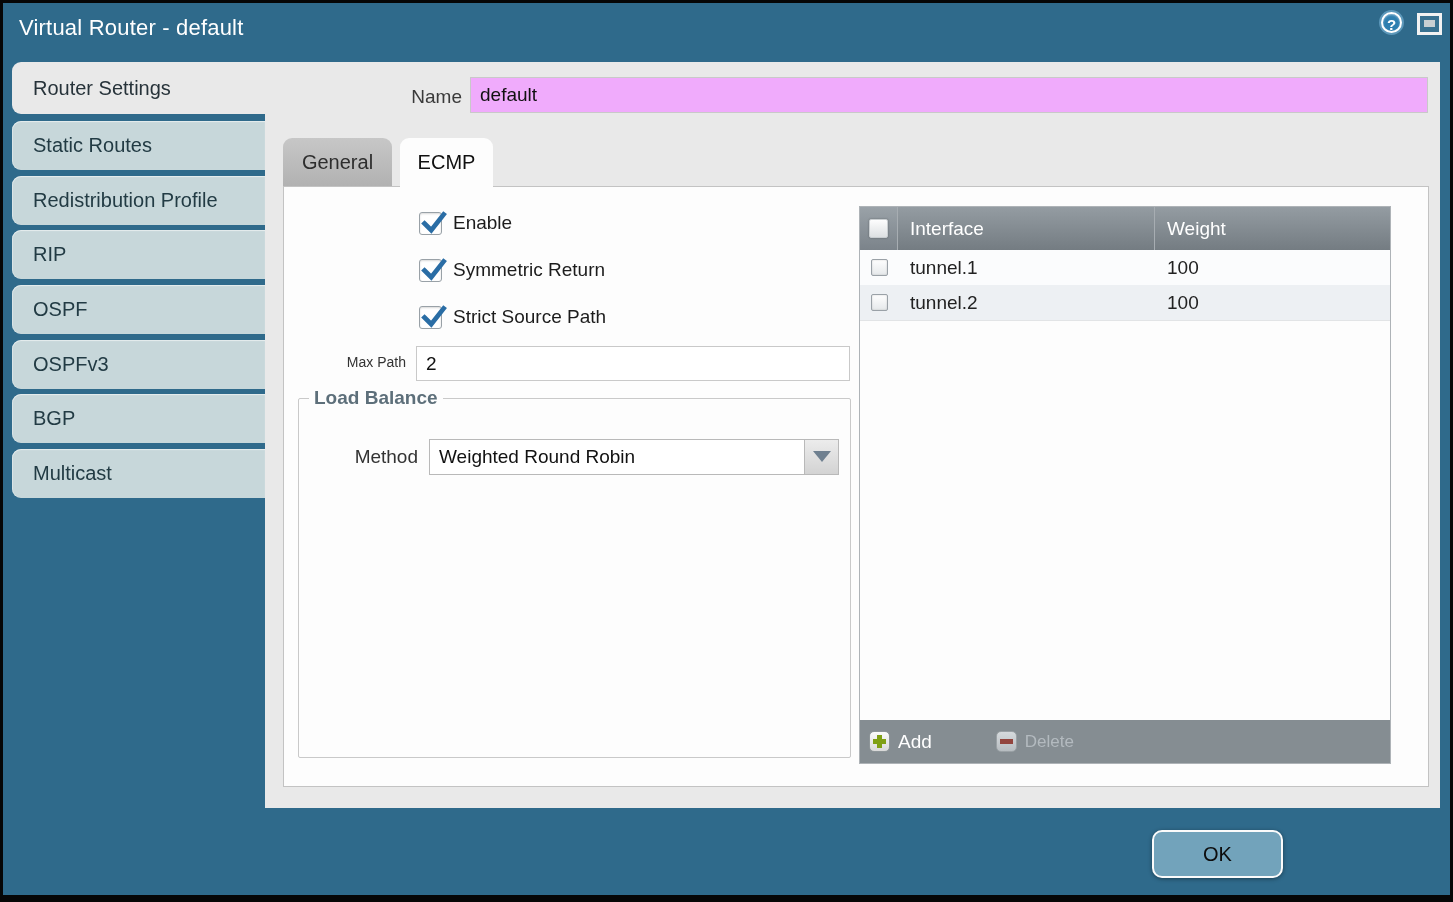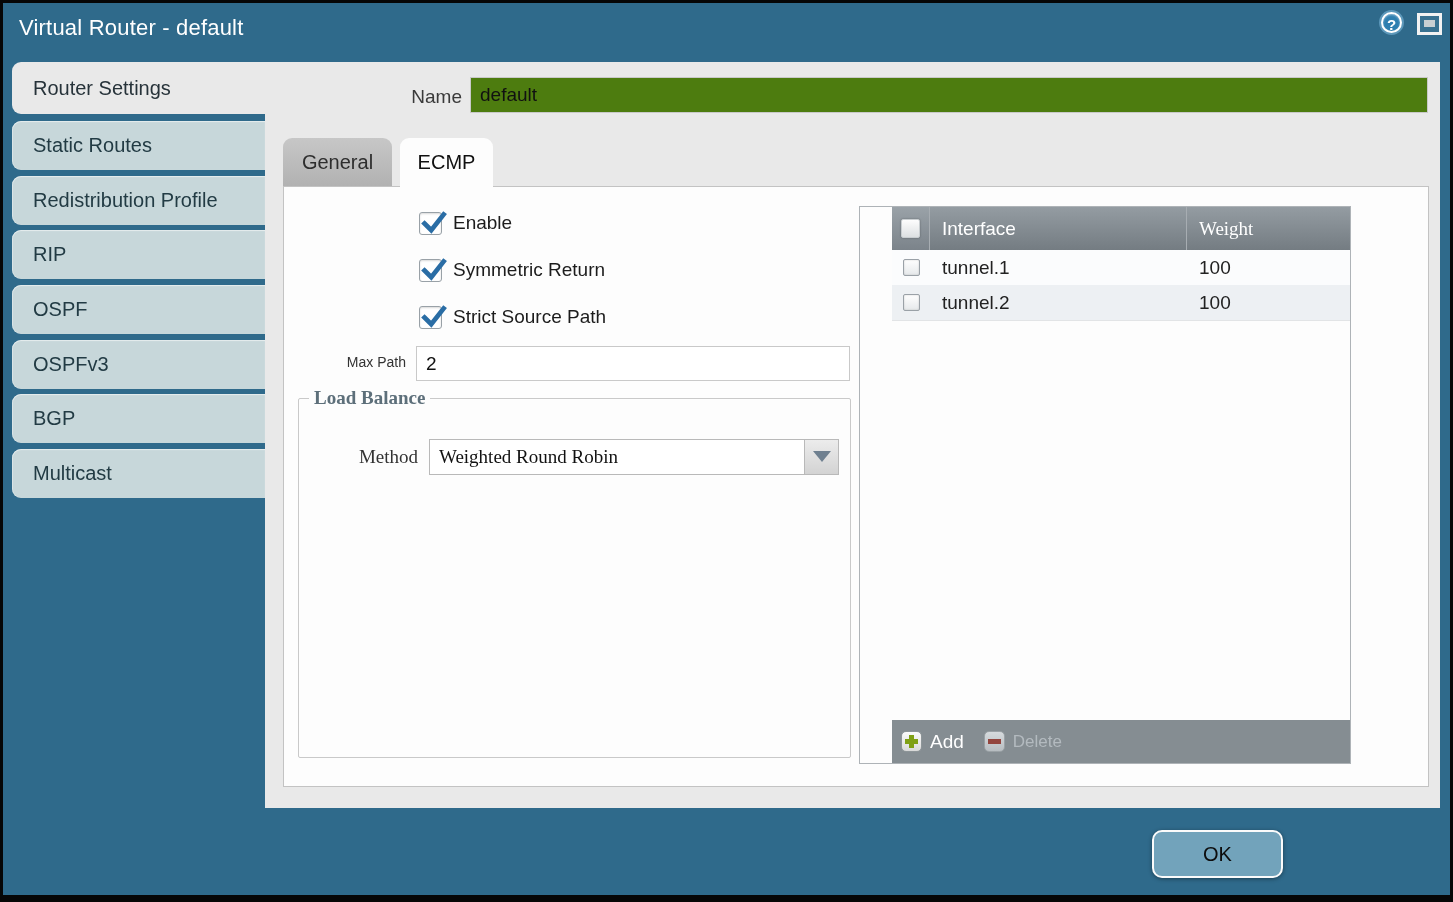--- a/index.html
+++ b/index.html
@@ -33,21 +33,21 @@
     box-shadow:inset 0 1px 1px rgba(255,255,255,.55), inset 1px 0 0 rgba(255,255,255,.3);
     cursor:pointer; white-space:nowrap;
   }
   .side-tab.active { background:#e9e9e9; height:52px; line-height:52px; color:#27333a; box-shadow:none; width:256px; }
 
   
   .content { position:absolute; left:262px; top:59px; width:1175px; height:746px; background:#e9e9e9; }
   .name-label { position:absolute; left:80px; top:24px; width:117px; text-align:right; font-size:19px; color:#3a3a3a; }
   .name-input {
     position:absolute; left:205px; top:15px; width:958px; height:36px;
-    border:1px solid #c9c9c9; background:#4d7c0f; font-size:19px; padding:0 9px; color:#111;
+    border:1px solid #c9c9c9; background:#f0abfc; font-size:19px; padding:0 9px; color:#111;
     font-family:"Liberation Sans", sans-serif;
   }
   .tab {
     position:absolute; top:76px; height:49px; border-radius:9px 9px 0 0;
     text-align:center; line-height:49px; font-size:20px; cursor:pointer;
   }
   .tab-general { left:18px; width:109px; background:linear-gradient(#c7c7c7,#b1b1b1); color:#2e2e2e; }
   .tab-ecmp   { left:135px; width:93px; height:51px; background:#fdfdfd; color:#101010; z-index:2; }
 
   .panel {
@@ -67,51 +67,51 @@
   .maxpath-label { position:absolute; left:18px; top:167px; width:104px; text-align:right; font-size:14px; color:#333; }
   .maxpath-input {
     position:absolute; left:132px; top:159px; width:434px; height:35px;
     border:1px solid #c9c9c9; background:#fff; font-size:19px; padding:0 9px; color:#111;
     font-family:"Liberation Sans", sans-serif;
   }
 
   
   .lb-fieldset {
     position:absolute; left:14px; top:200px; width:553px; height:371px;
-    border:1px solid #c9c9c9; border-radius:2px; margin:0; padding:0;font-family:Liberation Serif, serif;
+    border:1px solid #c9c9c9; border-radius:2px; margin:0; padding:0;
   }
   .lb-fieldset legend { margin-left:10px; padding:0 5px; font-size:19px; font-weight:bold; color:#5d6f7a; }
   .method-label { position:absolute; left:14px; top:30px; width:105px; text-align:right; font-size:19px; color:#333; line-height:36px; }
   .method-select {
     position:absolute; left:130px; top:30px; width:410px; height:36px;
     border:1px solid #b9b9b9; background:#fff; cursor:pointer;
   }
   .method-value { line-height:34px; padding-left:9px; font-size:19px; color:#111; }
   .dd-btn { position:absolute; right:0; top:0; width:34px; height:34px; background:linear-gradient(#ececec,#d3d3d3); border-left:1px solid #b9b9b9; }
   .dd-arrow { width:0; height:0; border-left:9px solid transparent; border-right:9px solid transparent; border-top:11px solid #6f8090; margin:11px auto 0; }
 
   
   .iface-table {
-    position:absolute; left:575px; top:19px; width:492px; height:558px;
-    border:1px solid #aeb3b7; display:flex; flex-direction:column; background:#fdfdfd;padding-left:32px;
+    position:absolute; left:575px; top:19px; width:532px; height:558px;
+    border:1px solid #aeb3b7; display:flex; flex-direction:column; background:#fdfdfd;
   }
   .t-head { flex:0 0 43px; display:flex; background:linear-gradient(#949ca2,#747c82); color:#fff; font-size:19px; }
   .th-cb { width:38px; display:flex; justify-content:center; align-items:center; border-right:1px solid #a7adb2; background:linear-gradient(#9aa2a8,#7b838a); }
   .th-interface { width:257px; line-height:43px; padding-left:12px; border-right:1px solid #a7adb2; }
-  .th-weight { flex:1; line-height:43px; padding-left:12px;font-family:Liberation Serif, serif; }
+  .th-weight { flex:1; line-height:43px; padding-left:12px; }
   .head-cb { width:19px; height:19px; border:1px solid #c9ced1; border-radius:2px; background:linear-gradient(#fdfdfd,#dde0e2); box-shadow:0 0 2px rgba(0,0,0,.35); cursor:pointer; }
   .t-row { flex:0 0 35px; display:flex; align-items:center; font-size:19px; color:#222; cursor:pointer; }
   .t-row.odd  { background:#fbfcfd; }
   .t-row.even { background:#edf0f3; }
   .cb-cell { width:38px; display:flex; justify-content:center; }
   .row-cb { width:17px; height:17px; border:1px solid #9aa1a7; border-radius:2px; background:linear-gradient(#fefefe,#e6e9eb); box-shadow:inset 0 0 2px rgba(0,0,0,.18); cursor:pointer; }
   .cell-iface { width:257px; padding-left:12px; }
   .cell-weight { flex:1; padding-left:12px; }
   .t-body-fill { flex:1; background:#fdfdfd; border-top:1px solid #e2e4e6; }
-  .t-foot { flex:0 0 43px; background:#858d92; display:flex; align-items:center; padding-left:9px; }
+  .t-foot { flex:0 0 43px; background:#858d92; display:flex; align-items:center; padding-left:9px;gap:44px; }
   .add-btn, .del-btn { display:flex; align-items:center; gap:8px; cursor:pointer; }
   .del-btn { margin-left:20px; cursor:default; }
   .icon-add { width:21px; height:21px; border-radius:5px; background:linear-gradient(#fbfbfb,#d9d9d9); border:1px solid #8d9598; position:relative; }
   .icon-add::before { content:""; position:absolute; left:3px; top:7px; width:13px; height:5px; background:#7fa014; }
   .icon-add::after  { content:""; position:absolute; left:7px; top:3px; width:5px; height:13px; background:#7fa014; }
   .add-label { color:#ffffff; font-size:19px; }
   .icon-del { width:21px; height:21px; border-radius:5px; background:linear-gradient(#d6dadd,#b7bdc1); border:1px solid #9aa1a5; position:relative; }
   .icon-del::before { content:""; position:absolute; left:3px; top:7px; width:13px; height:5px; background:#93453e; }
   .del-label { color:#b3babf; font-size:17px; }
 

